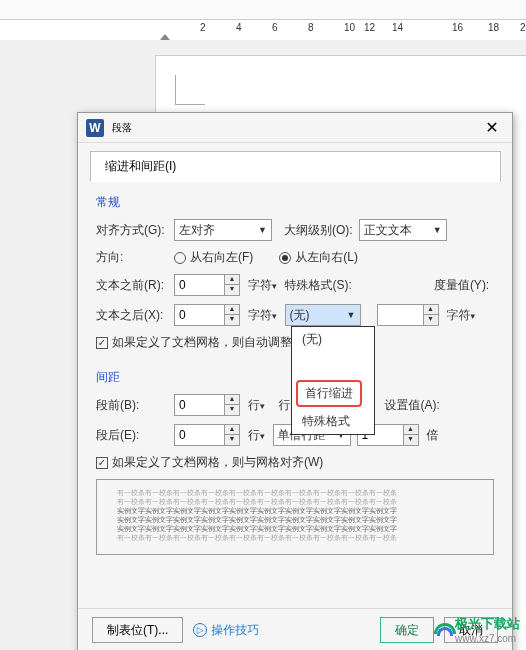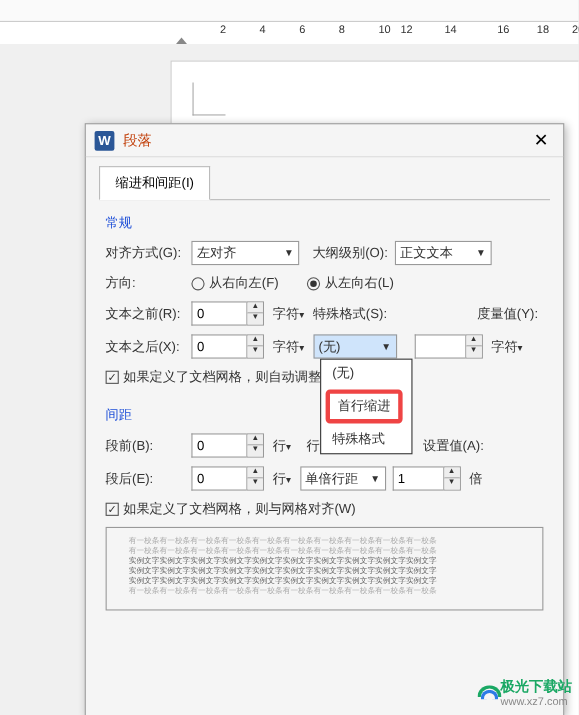--- a/index.html
+++ b/index.html
@@ -10,24 +10,24 @@
 .ruler { position: absolute; top: 20px; left: 0; width: 526px; height: 20px; background: #fff; font-size: 10px; color: #555; display: flex; align-items: center; }
 .ruler-marks { position: relative; width: 100%; height: 100%; }
 .ruler-num { position: absolute; top: 2px; font-size: 10px; color: #333; }
 .ruler-indent { position: absolute; top: 14px; left: 160px; width: 0; height: 0; border-left: 5px solid transparent; border-right: 5px solid transparent; border-bottom: 6px solid #888; }
 .doc-area { position: absolute; top: 55px; left: 155px; width: 380px; height: 600px; background: #fff; border: 1px solid #ccc; }
 .doc-corner { position: absolute; top: 75px; left: 175px; width: 30px; height: 30px; border-left: 1px solid #aaa; border-bottom: 1px solid #aaa; }
 
 .dialog { position: absolute; top: 112px; left: 77px; width: 436px; height: 540px; background: #f5f5f5; border: 1px solid #999; box-shadow: 2px 2px 8px rgba(0,0,0,0.3); display: flex; flex-direction: column; }
 .titlebar { height: 30px; display: flex; align-items: center; padding: 0 8px; border-bottom: 1px solid #ddd; }
 .titlebar-icon { width: 18px; height: 18px; background: #2b5797; color: #fff; font-size: 12px; font-weight: bold; display: flex; align-items: center; justify-content: center; border-radius: 2px; margin-right: 8px; }
-.titlebar-text { flex: 1; font-size: 13px; color: #c2410c; }
+.titlebar-text { flex: 1; font-size: 10px; color: #000000; }
 .titlebar-close { width: 24px; height: 24px; display: flex; align-items: center; justify-content: center; font-size: 16px; cursor: pointer; }
 
-.tabs { display: flex; padding: 8px 12px 0 12px; }
+.tabs { display: flex; padding: 8px 12px 0 12px; flex-direction: column; }
 .tab { padding: 6px 14px; font-size: 12px; border: 1px solid #bbb; background: #eee; cursor: pointer; margin-right: -1px; }
 .tab.active { background: #fff; border-bottom: 1px solid #fff; position: relative; z-index: 1; }
 .tab-line { border-bottom: 1px solid #bbb; margin: -1px 12px 0 12px; }
 
 .dlg-body { padding: 6px 18px 8px 18px; font-size: 12px; color: #333; flex: 1; overflow: hidden; }
 .section-title { font-size: 12px; color: #1d4ed8; margin: 6px 0 8px 0; }
 .row { display: flex; align-items: center; margin-bottom: 8px; gap: 6px; }
 .label { min-width: 72px; font-size: 12px; }
 .label-sm { font-size: 12px; }
 select, input[type=text] { height: 22px; border: 1px solid #999; background: #fff; font-size: 12px; padding: 0 4px; }
@@ -38,21 +38,21 @@
 .spinner-btn:last-child { border-bottom: none; }
 .unit { font-size: 12px; margin: 0 2px; }
 .radio-wrap { display: flex; align-items: center; gap: 4px; margin-right: 20px; }
 .radio-circle { width: 12px; height: 12px; border: 1px solid #555; border-radius: 50%; display: inline-flex; align-items: center; justify-content: center; }
 .radio-circle.checked::after { content: ""; width: 6px; height: 6px; background: #333; border-radius: 50%; }
 .checkbox-wrap { display: flex; align-items: center; gap: 4px; }
 .checkbox-box { width: 12px; height: 12px; border: 1px solid #555; display: inline-flex; align-items: center; justify-content: center; font-size: 10px; }
 
 .dropdown-open { position: absolute; border: 1px solid #333; background: #fff; z-index: 100; font-size: 12px; }
 .dropdown-open .dd-item { padding: 4px 10px; cursor: pointer; white-space: nowrap; }
-.dd-highlight { border: 4px solid #ef4444; border-radius: 4px; padding: 1px; display: inline-block; }
+.dd-highlight { border: 2px solid #ef4444; border-radius: 4px; padding: 1px; display: inline-block; margin-top: 26px; }
 
 .preview-box { border: 1px solid #999; height: 76px; margin: 6px 0 2px 0; padding: 8px 20px; font-size: 7px; color: #aaa; line-height: 1.3; overflow: hidden; }
 .preview-line { white-space: nowrap; }
 
 .dlg-footer { display: flex; align-items: center; padding: 8px 14px; border-top: 1px solid #ddd; gap: 10px; }
 .btn { height: 26px; padding: 0 14px; border: 1px solid #999; background: #f5f5f5; font-size: 12px; cursor: pointer; display: inline-flex; align-items: center; }
 .btn-primary { border: 1px solid #3b8; color: #1a7a4f; background: #f5f5f5; }
 .help-link { color: #1a7ad4; font-size: 12px; cursor: pointer; display: flex; align-items: center; gap: 4px; }
 .help-icon { width: 14px; height: 14px; border: 1px solid #1a7ad4; border-radius: 50%; font-size: 9px; color: #1a7ad4; display: flex; align-items: center; justify-content: center; }
 .footer-gap { flex: 1; }
@@ -74,21 +74,21 @@
 <div class="app-bg">
   <div class="toolbar-top"></div>
   <div class="ruler">
     <div class="ruler-marks">
       <span class="ruler-num" style="left:200px">2</span>
       <span class="ruler-num" style="left:236px">4</span>
       <span class="ruler-num" style="left:272px">6</span>
       <span class="ruler-num" style="left:308px">8</span>
       <span class="ruler-num" style="left:344px">10</span>
       <span class="ruler-num" style="left:364px">12</span>
-      <span class="ruler-num" style="left:404px">14</span>
+      <span class="ruler-num" style="left:392px">14</span>
       <span class="ruler-num" style="left:452px">16</span>
       <span class="ruler-num" style="left:488px">18</span>
       <span class="ruler-num" style="left:520px">20</span>
     </div>
     <div class="ruler-indent"></div>
   </div>
   <div class="doc-area"></div>
   <div class="doc-corner"></div>
 </div>
 
@@ -247,20 +247,30 @@
     <div class="preview-box">
       <div class="preview-line">有一校条有一校条有一校条有一校条有一校条有一校条有一校条有一校条有一校条有一校条</div>
       <div class="preview-line">有一校条有一校条有一校条有一校条有一校条有一校条有一校条有一校条有一校条有一校条</div>
       <div class="preview-line" style="color:#666">实例文字实例文字实例文字实例文字实例文字实例文字实例文字实例文字实例文字实例文字</div>
       <div class="preview-line" style="color:#666">实例文字实例文字实例文字实例文字实例文字实例文字实例文字实例文字实例文字实例文字</div>
       <div class="preview-line" style="color:#666">实例文字实例文字实例文字实例文字实例文字实例文字实例文字实例文字实例文字实例文字</div>
       <div class="preview-line">有一校条有一校条有一校条有一校条有一校条有一校条有一校条有一校条有一校条有一校条</div>
     </div>
   </div>
 
+  <div class="dlg-footer">
+    <button class="btn">制表位(T)...</button>
+    <span class="help-link">
+      <span class="help-icon">▷</span>
+      <span>操作技巧</span>
+    </span>
+    <span class="footer-gap"></span>
+    <button class="btn btn-primary">确定</button>
+    <button class="btn">取消</button>
+  </div>
 </div>
 
 <div class="watermark">
   <span class="wm-logo"></span>
   <span>
     <div class="wm-text-main">极光下载站</div>
     <div class="wm-text-sub">www.xz7.com</div>
   </span>
 </div>
 

